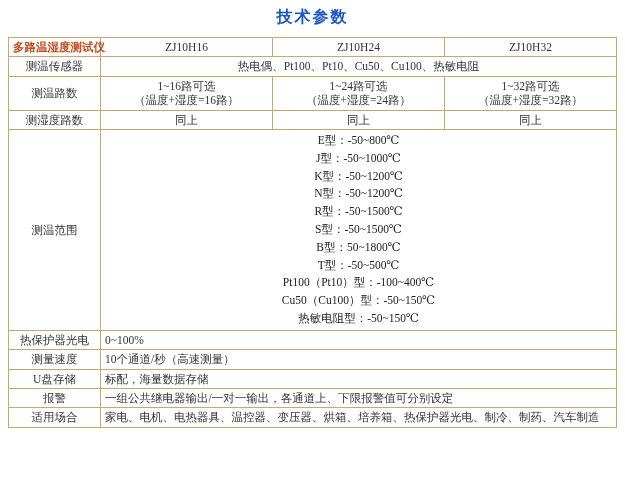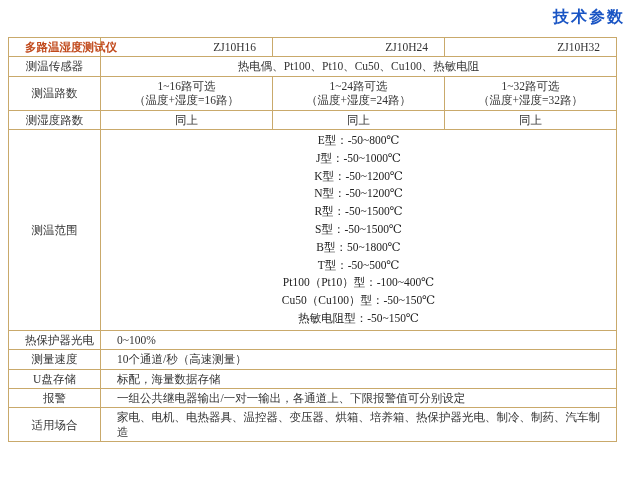--- a/index.html
+++ b/index.html
@@ -8,56 +8,56 @@
     background: #ffffff;
   }
   body {
     width: 625px;
     height: 500px;
     font-family: "Liberation Serif", "DejaVu Serif", serif;
     color: #222222;
     overflow: hidden;
   }
   #page-title {
-    text-align: right;
+    text-align: center;
     color: #1a55c4;
     font-family: "Liberation Sans", sans-serif;
     font-weight: bold;
     font-size: 16px;
     letter-spacing: 2px;
     margin: 7px 0 9px 0;
   }
   table.spec {
     border-collapse: collapse;
     width: 608px;
     margin: 0 auto;
     table-layout: fixed;
   }
   table.spec td {
     border: 1px solid #c9a96b;
-    padding: 2px 16px;
+    padding: 2px 4px;
     font-size: 11.5px;
     line-height: 1.25;
     vertical-align: middle;
   }
   .label-cell {
     width: 92px;
     text-align: center;
     color: #333;
     white-space: nowrap;
   }
   .model-head {
     color: #c1491b;
     font-weight: bold;
     text-align: center;
     font-size: 11.5px;
     line-height: 1.3;
   }
   .model-col {
-    text-align: right;
+    text-align: center;
     color: #333;
     font-size: 12px;
   }
   .val {
     text-align: center;
     color: #333;
   }
   .val-left {
     text-align: left;
     padding-left: 6px;

